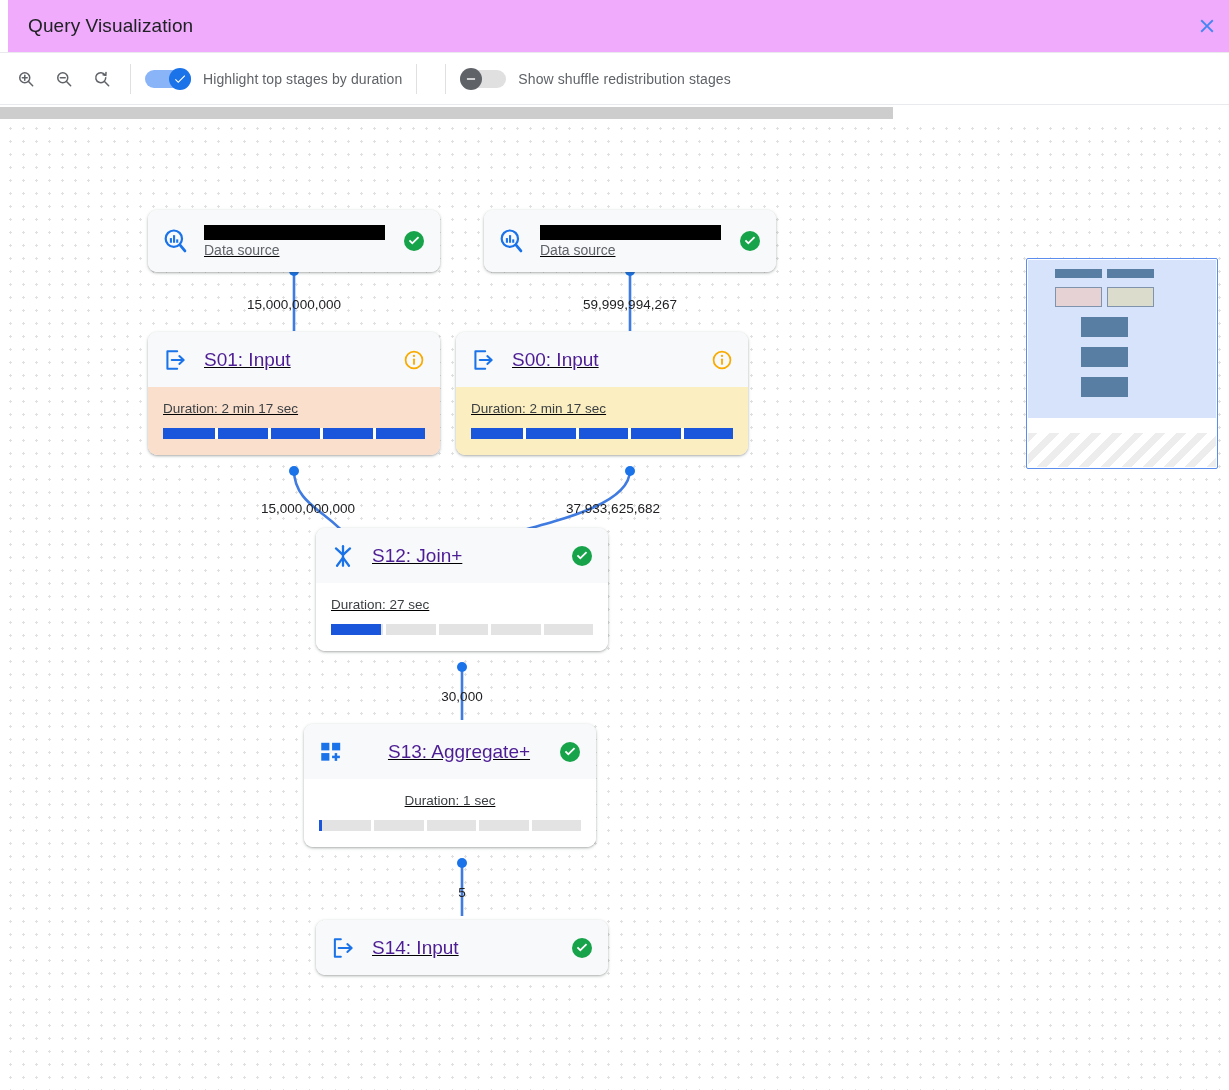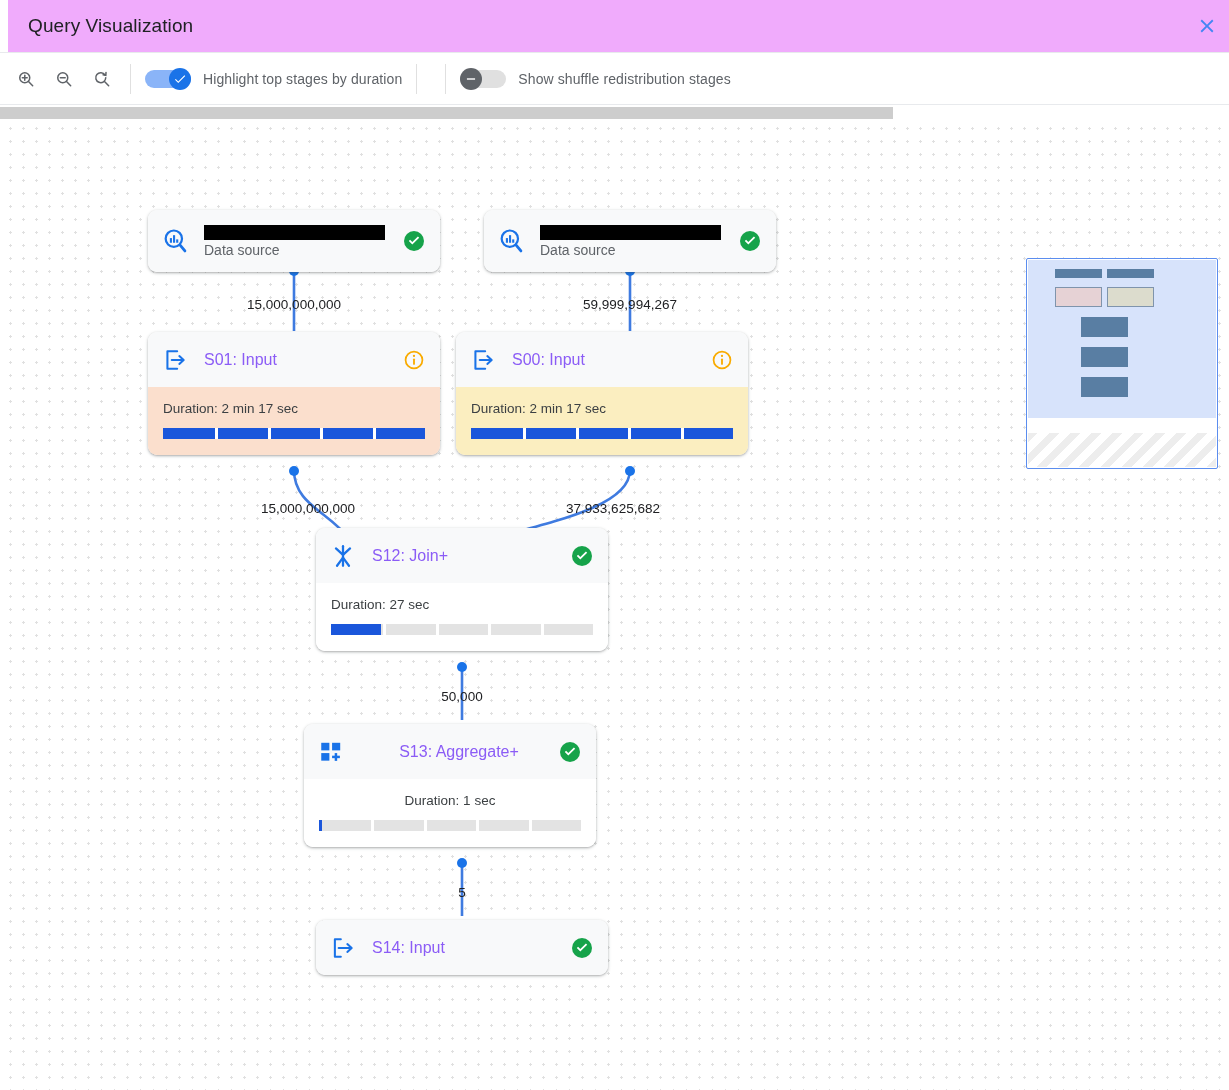--- a/index.html
+++ b/index.html
@@ -73,29 +73,29 @@
     background-size: 13px 13px;
     background-position: 4px 2px;
     overflow: hidden;
   }
   .edge-layer { position: absolute; left: 0; top: 0; width: 1229px; height: 970px; pointer-events: none; }
 
   
   .node {
     position: absolute; background: #fff; border-radius: 9px;
     box-shadow: 0 1px 2px rgba(60,64,67,.3), 0 1px 3px 1px rgba(60,64,67,.12);
-    overflow: hidden; cursor: pointer;
+    overflow: hidden; cursor: pointer; text-decoration: underline;
   }
   .node-head {
     display: flex; align-items: center; height: 55px; padding: 0 14px 0 12px;
     background: #f8f9fa;
   }
   .node.ds .node-head { height: 62px; background: #f8f9fa; }
   .node-icon { width: 30px; height: 30px; flex: none; display: flex; align-items: center; justify-content: center; }
-  .node-title { flex: 1; margin-left: 14px; font-size: 16px; color: #8b5cf6; font-weight: 500; }
+  .node-title { flex: 1; margin-left: 14px; font-size: 19px; color: #4c1d95; font-weight: 500; }
   .ds-texts { flex: 1; margin-left: 14px; display: flex; flex-direction: column; gap: 2px; }
   .ds-redacted { height: 15px; width: 181px; background: #000; }
   .ds-sub { font-size: 14px; color: #5f6368; }
   .status-icon { width: 24px; height: 24px; flex: none; display: flex; align-items: center; justify-content: center; }
 
   .node-body { padding: 14px 15px 16px 15px; background: #fff; }
   .node-body.peach { background: #fbdfcd; }
   .node-body.yellow { background: #fbeec0; }
   .duration-text { font-size: 13.5px; color: #3c4043; margin-bottom: 12px; }
   .bar {
@@ -226,21 +226,21 @@
       <circle cx="630" cy="351" r="5"></circle>
       <circle cx="462" cy="547" r="5"></circle>
       <circle cx="462" cy="743" r="5"></circle>
     </g>
   </svg>
 
   <div class="edge-label" style="left:294px; top:177px;">15,000,000,000</div>
   <div class="edge-label" style="left:630px; top:177px;">59,999,994,267</div>
   <div class="edge-label" style="left:308px; top:381px;">15,000,000,000</div>
   <div class="edge-label" style="left:613px; top:381px;">37,933,625,682</div>
-  <div class="edge-label" style="left:462px; top:569px;">50,000</div>
+  <div class="edge-label" style="left:462px; top:569px;">30,000</div>
   <div class="edge-label" style="left:462px; top:765px;">5</div>
 
   <div class="node ds" style="left:148px; top:90px; width:292px;">
     <div class="node-head">
       <div class="node-icon">
         <svg width="28" height="28" viewBox="0 0 24 24">
           <g fill="none" stroke="#1a73e8" stroke-width="1.9">
             <circle cx="11" cy="10" r="7"></circle>
             <line x1="16.2" y1="15.3" x2="20.5" y2="20.5" stroke-linecap="round" stroke-width="2.4"></line>
           </g>

